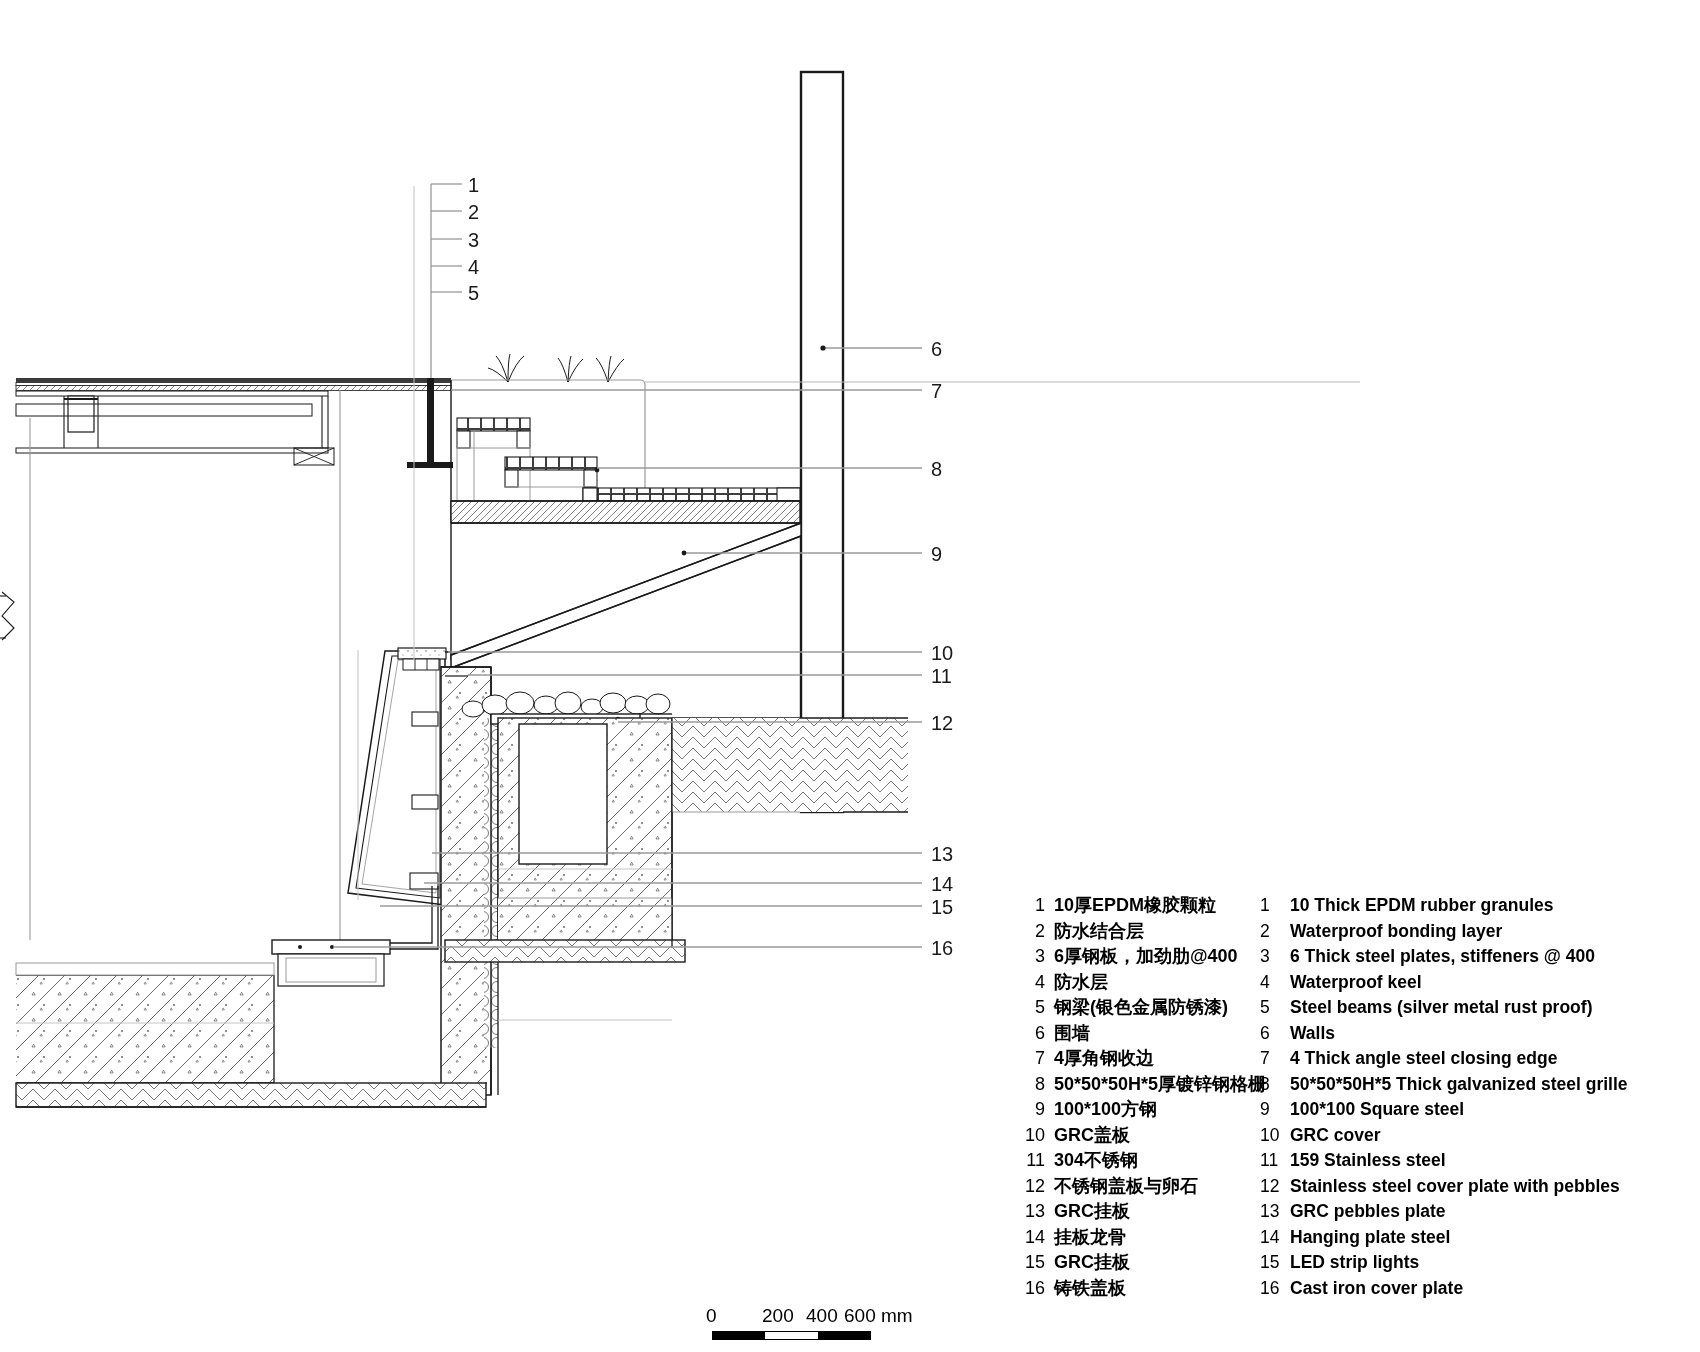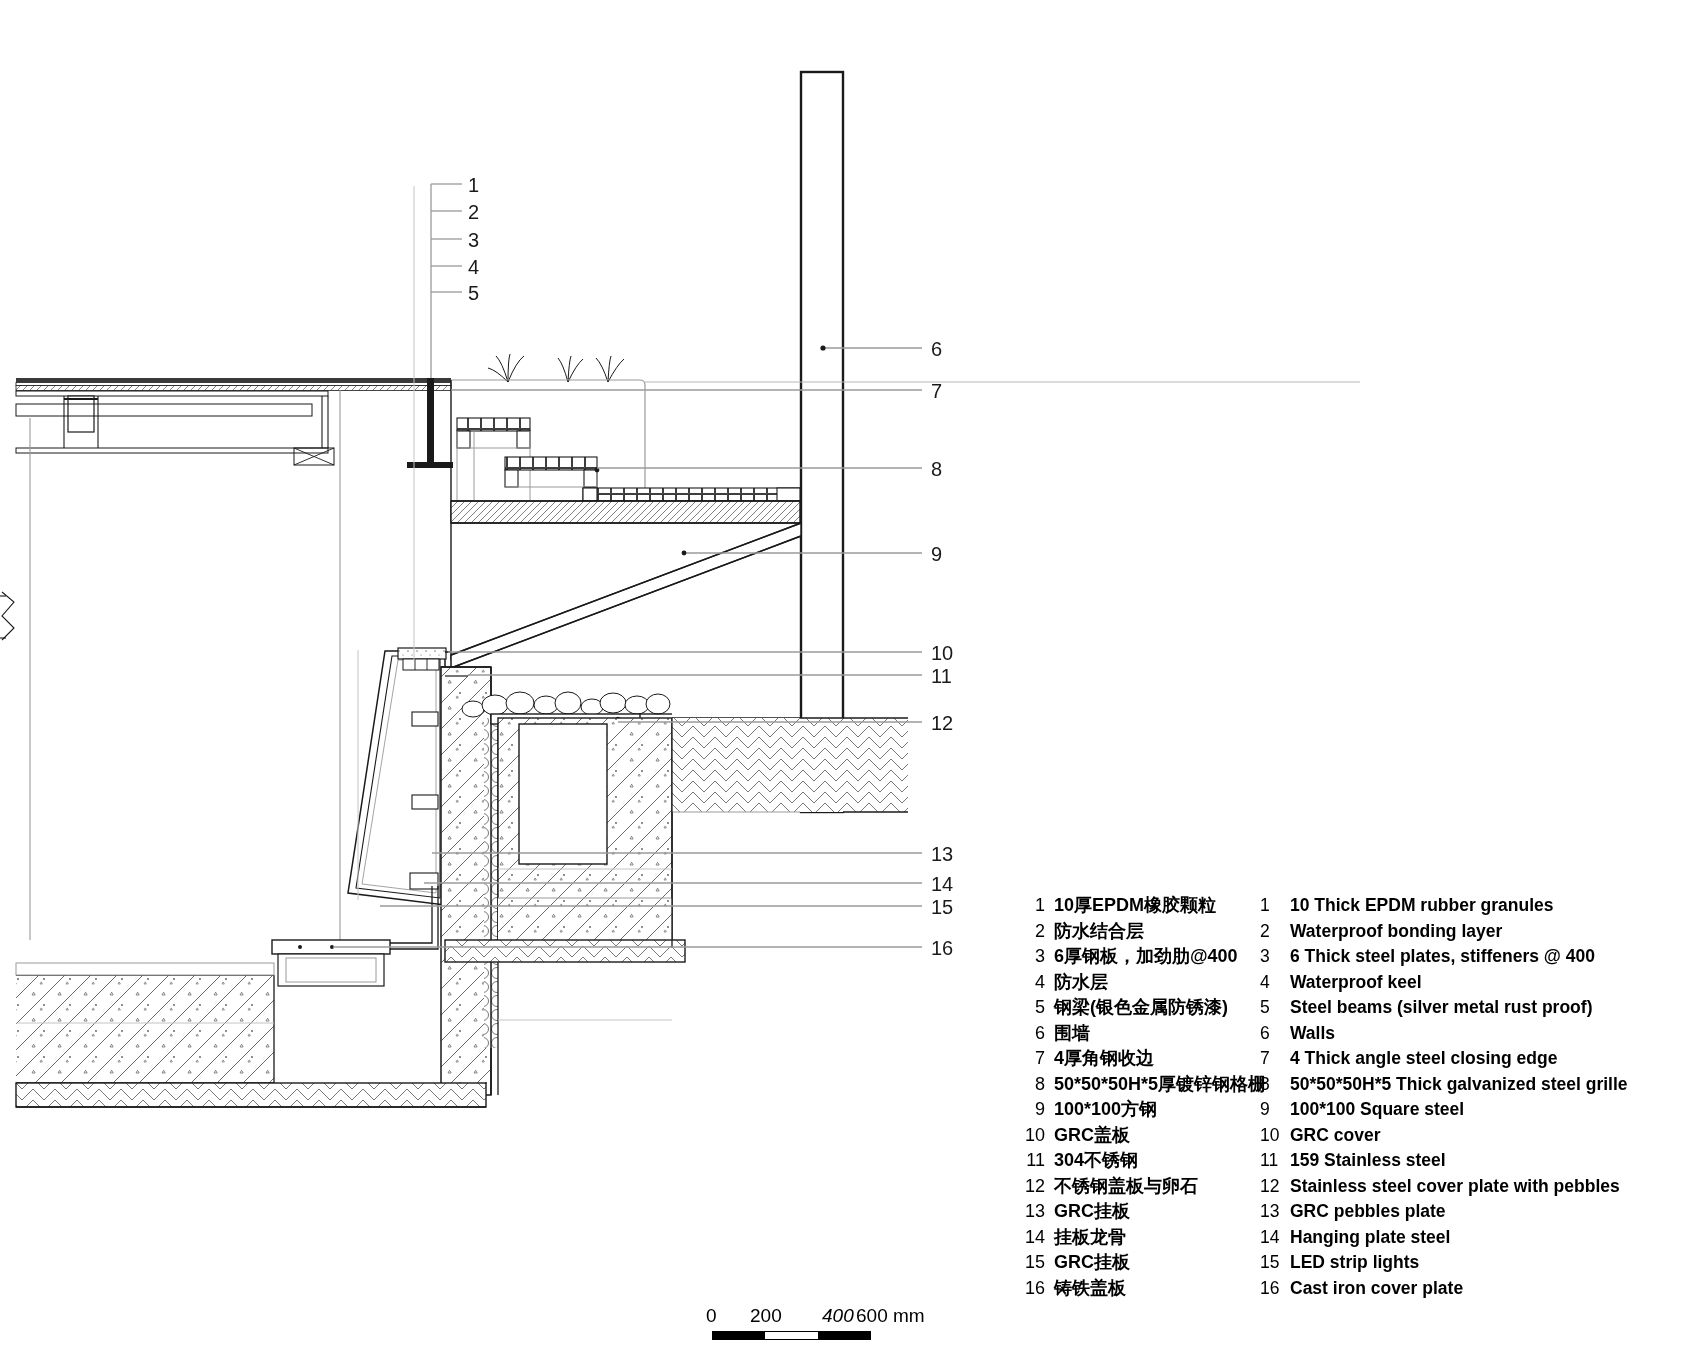--- a/index.html
+++ b/index.html
@@ -527,23 +527,23 @@
       <div class="legend-row">
           <span class="lg-num">16</span>
           <span class="lg-txt">Cast iron cover plate</span>
         </div>
     </div>
   </div>
 
   <div class="scalebar">
     <div class="scale-nums">
       <span style="left:0px;">0</span>
-      <span style="left:44px;">200</span>
-      <span style="left:116px;font-style:italic;">400</span>
-      <span style="left:150px;">600 mm</span>
+      <span style="left:56px;">200</span>
+      <span style="left:100px;">400</span>
+      <span style="left:138px;">600 mm</span>
     </div>
     <div class="scale-bar-graphic">
       <div class="sb-seg sb-dark" style="left:0px;   width:53px;"></div>
       <div class="sb-seg sb-light" style="left:53px;  width:53px;"></div>
       <div class="sb-seg sb-dark" style="left:106px; width:53px;"></div>
     </div>
   </div>
 
 </div>
 

